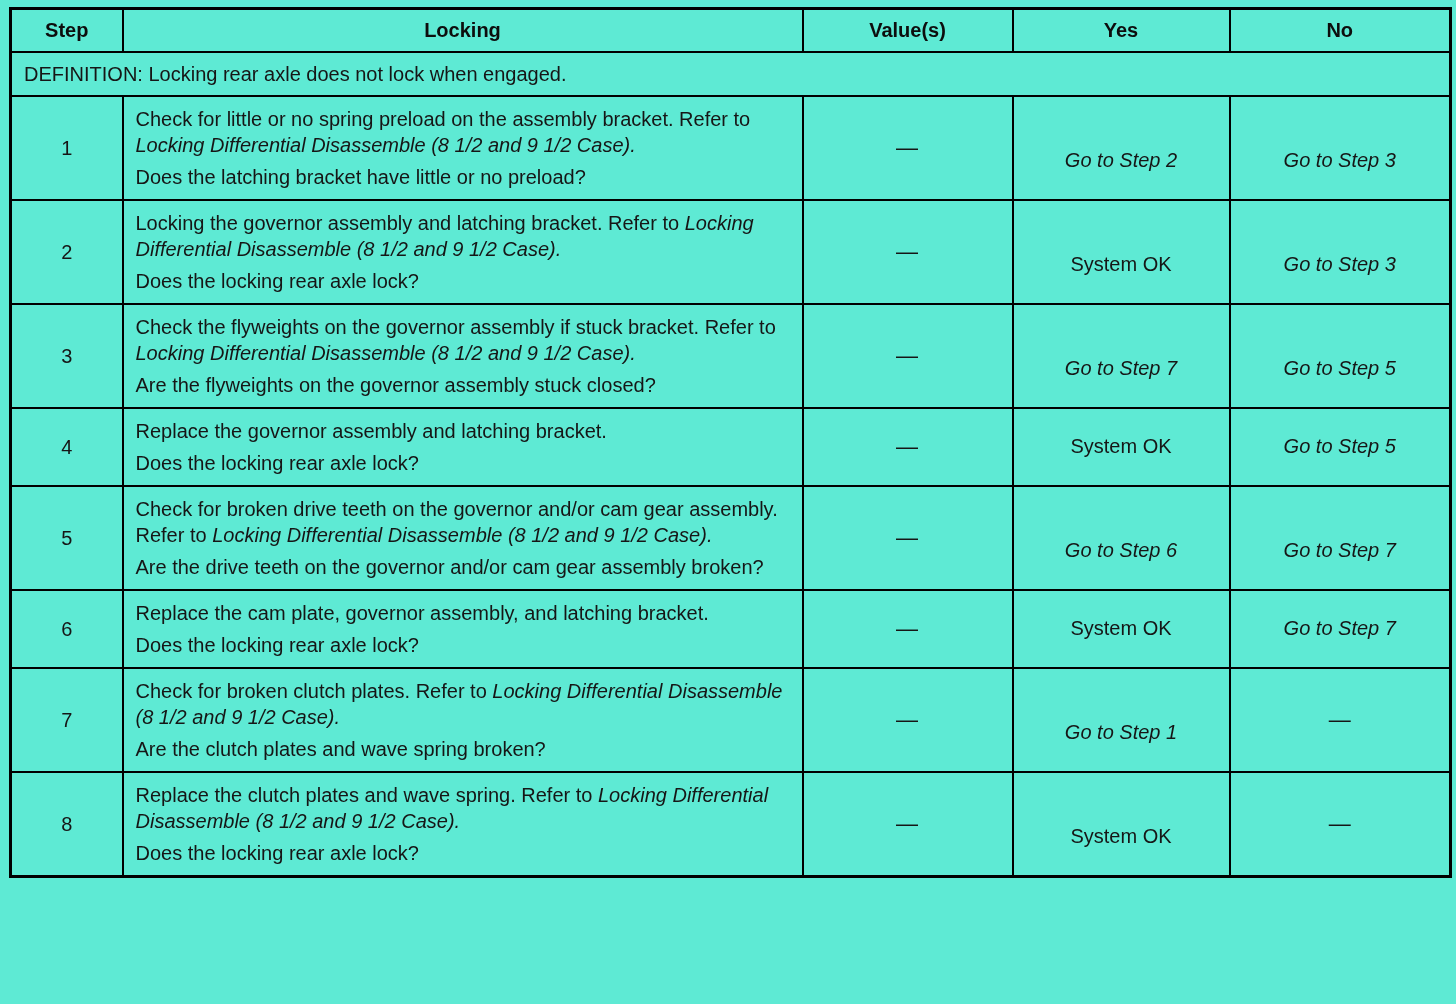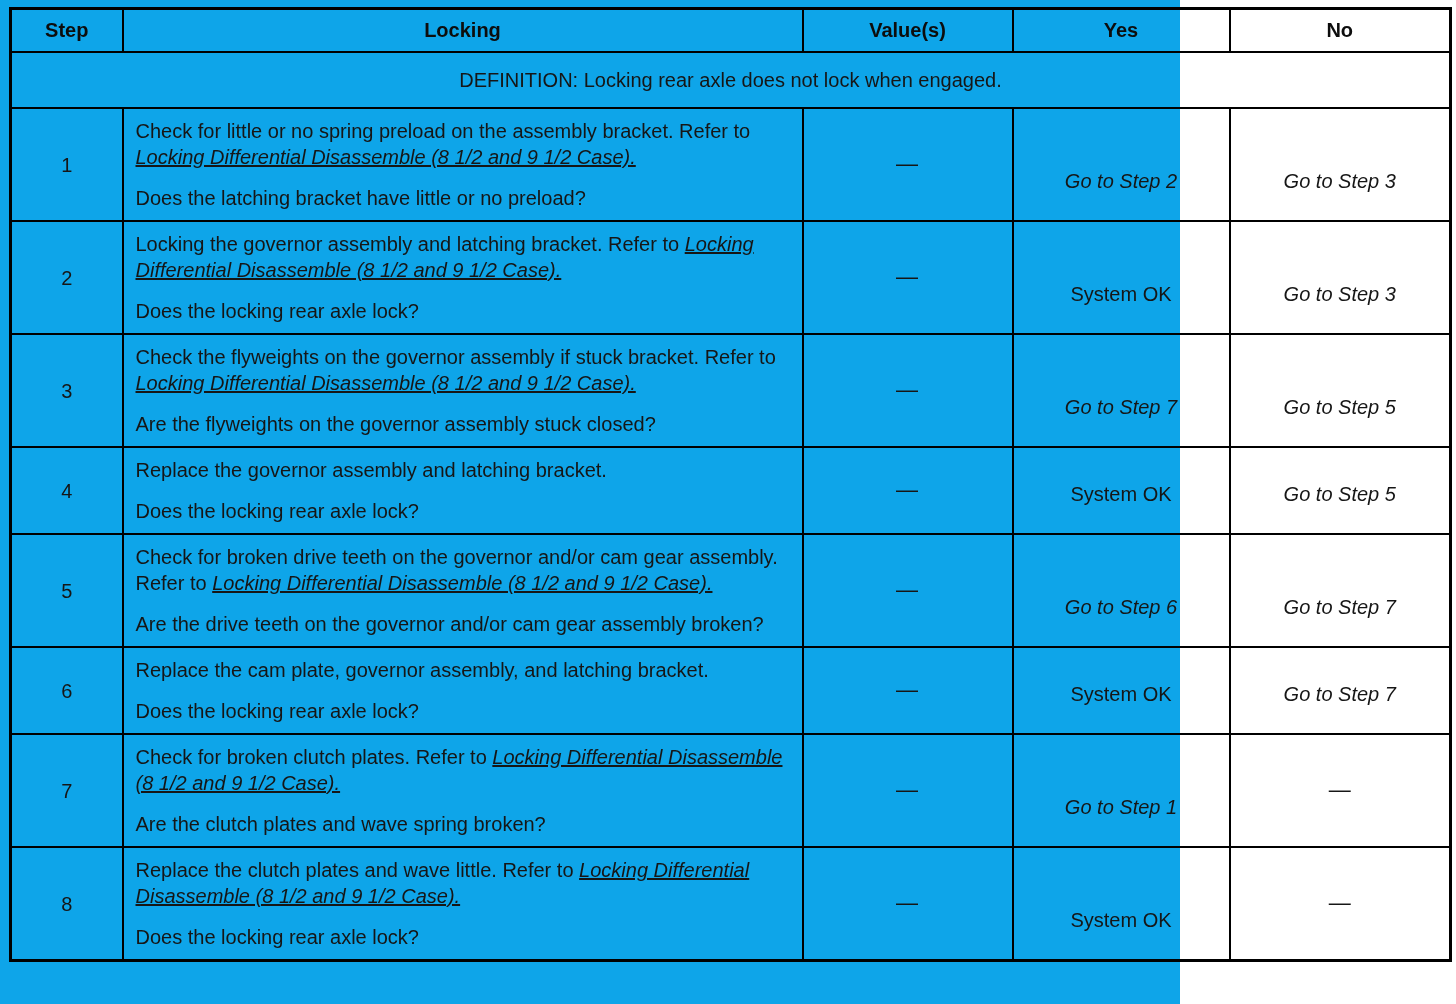--- a/index.html
+++ b/index.html
@@ -6,25 +6,25 @@
     margin: 0;
     padding: 0;
     background: #ffffff;
     width: 1456px;
     height: 1004px;
     font-family: "Liberation Sans", sans-serif;
     color: #111111;
     -webkit-font-smoothing: antialiased;
   }
   .scan-page {
-    width: 1180px;
+    width: 1456px;
     height: 1004px;
     box-sizing: border-box;
     padding: 7px 6px 4px 9px;
-    background: #0ea5e9;
+    background: #5eead4;
   }
   table.diag-table {
     border-collapse: collapse;
     table-layout: fixed;
     width: 1440px;
     border: 3px solid #000;
   }
   .diag-table th,
   .diag-table td {
     border: 2px solid #000;
@@ -39,33 +39,33 @@
   }
   .diag-table td {
     font-size: 20px;
     line-height: 1.3;
     padding: 9px 12px;
     vertical-align: top;
     color: #161616;
   }
   td.definition {
     font-size: 20px;
-    padding: 14px 12px;
-    text-align: center;
+    padding: 8px 12px;
+    text-align: left;
     vertical-align: middle;
   }
   td.step {
     text-align: center;
     vertical-align: middle;
     font-size: 20px;
   }
   td.action .desc { text-align: left; }
-  td.action .ref { font-style: italic; text-decoration: underline; }
+  td.action .ref { font-style: italic; }
   td.action .question {
-    margin-top: 15px;
+    margin-top: 6px;
     text-align: left;
   }
   td.value {
     text-align: center;
     vertical-align: middle;
     font-size: 22px;
     letter-spacing: 1px;
   }
   td.answer {
     text-align: center;
@@ -180,21 +180,21 @@
         <div class="question">Are the clutch plates and wave spring broken?</div>
       </td>
       <td class="value">—</td>
       <td class="answer italic">Go to Step 1</td>
       <td class="answer dash">—</td>
     </tr>
 
     <tr>
       <td class="step">8</td>
       <td class="action">
-        <div class="desc"><span>Replace the clutch plates and wave little. Refer to </span><span class="ref">Locking Differential Disassemble (8 1/2 and 9 1/2 Case).</span></div>
+        <div class="desc"><span>Replace the clutch plates and wave spring. Refer to </span><span class="ref">Locking Differential Disassemble (8 1/2 and 9 1/2 Case).</span></div>
         <div class="question">Does the locking rear axle lock?</div>
       </td>
       <td class="value">—</td>
       <td class="answer">System OK</td>
       <td class="answer dash">—</td>
     </tr>
 
   </tbody>
     </table>
 </div>

